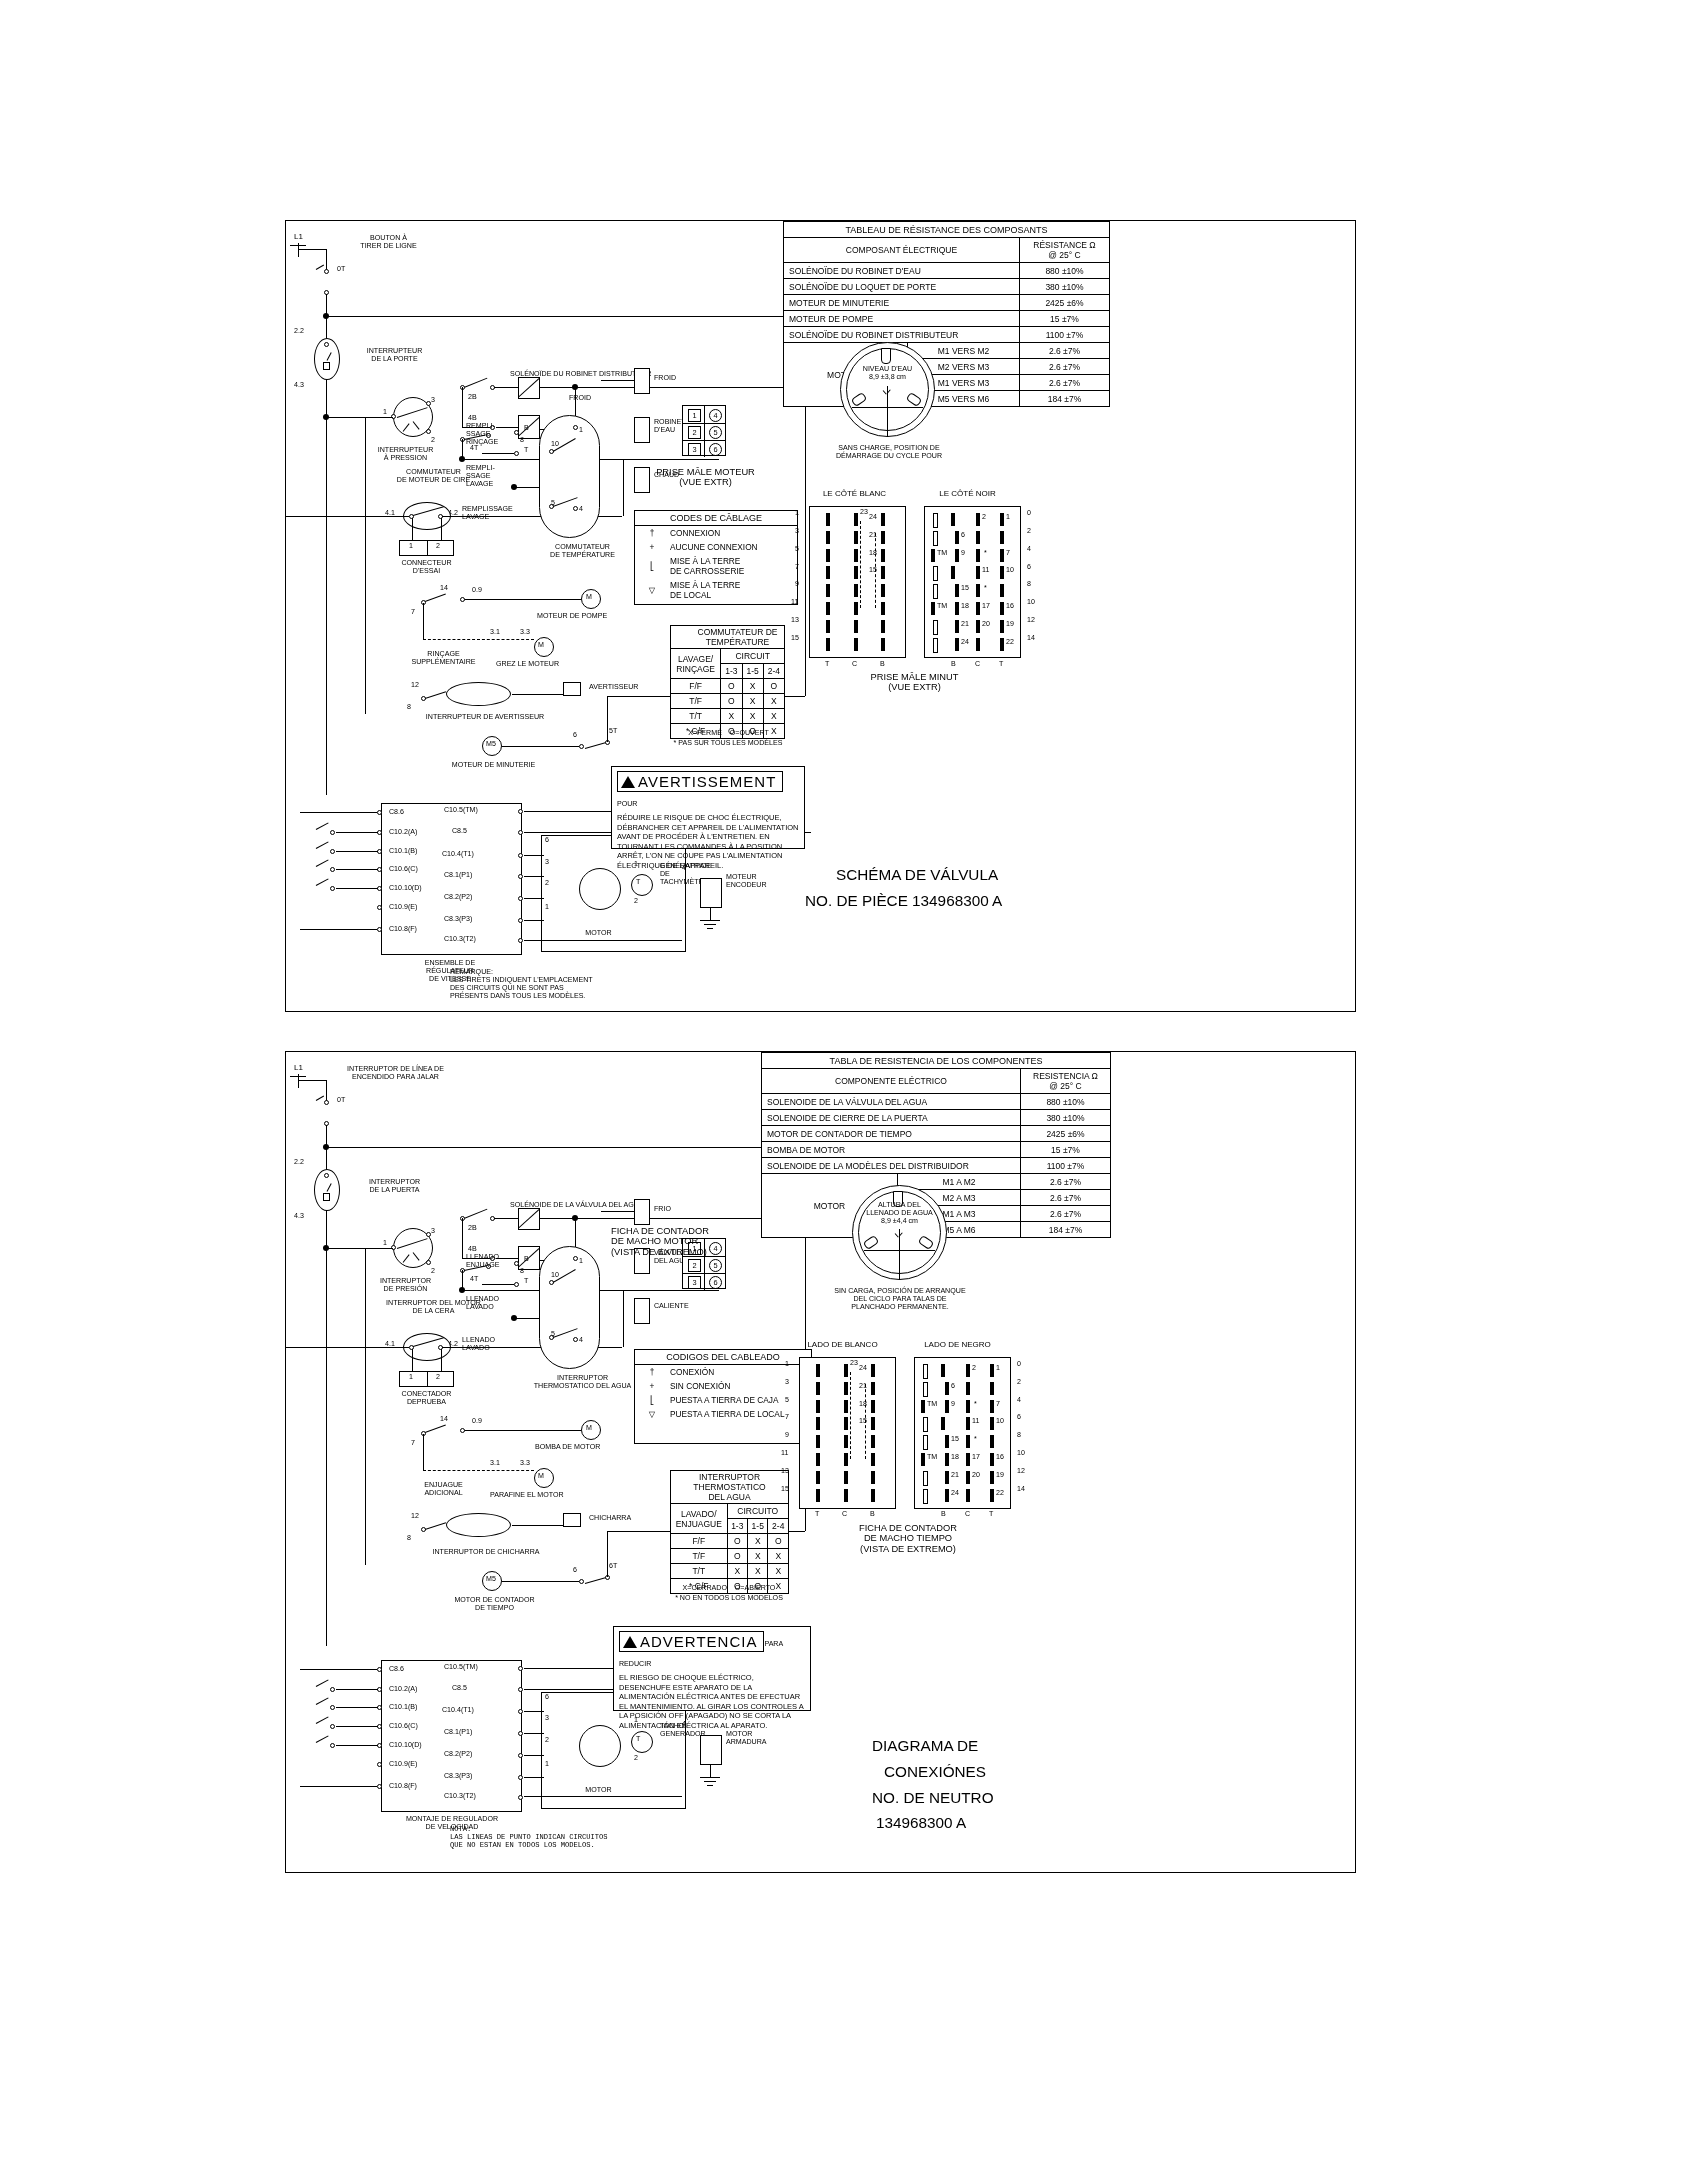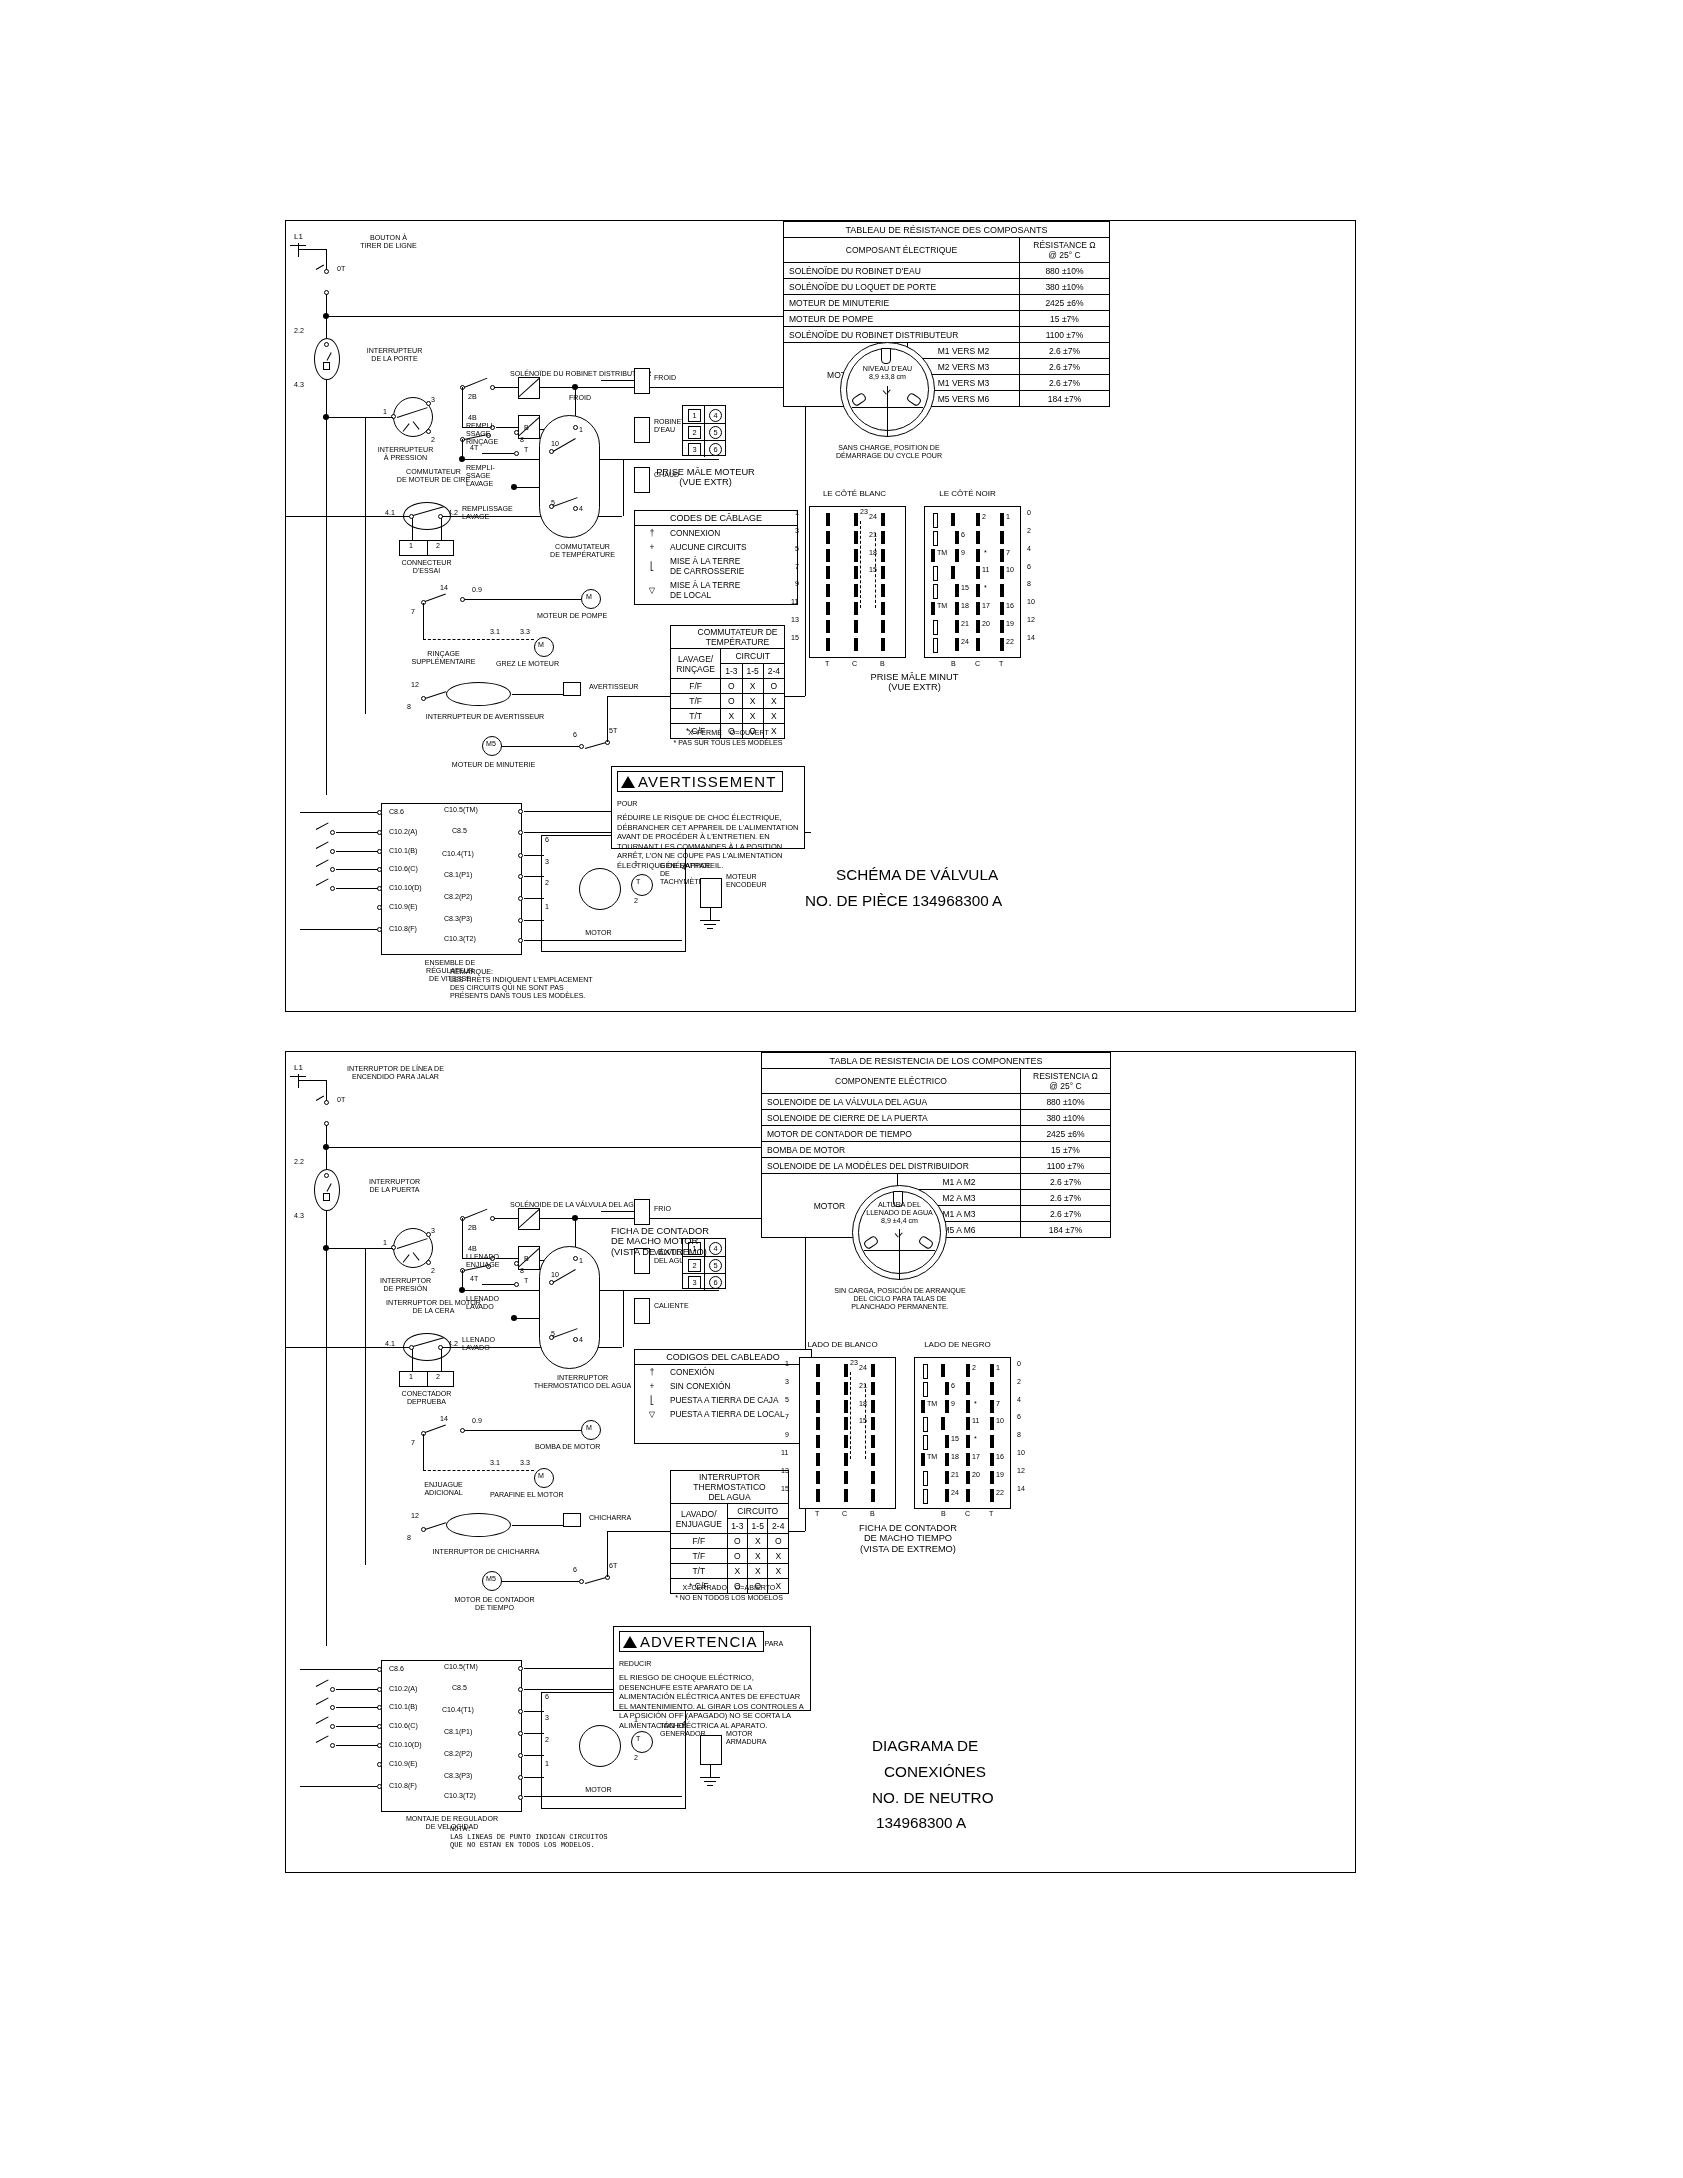--- a/index.html
+++ b/index.html
@@ -443,21 +443,21 @@
 (VUE EXTR)</span>
 
   <div class="legend" style="left:348px;top:289px;width:164px;height:95px;">
     <div class="lhead">CODES DE CÂBLAGE</div>
     <div class="lrow">
           <span class="sym">†</span>
           <span>CONNEXION</span>
         </div>
     <div class="lrow">
           <span class="sym">+</span>
-          <span>AUCUNE CIRCUITS</span>
+          <span>AUCUNE CONNEXION</span>
         </div>
     <div class="lrow">
           <span class="sym">⎣</span>
           <span style="white-space:pre-line;">MISE À LA TERRE
 DE CARROSSERIE</span>
         </div>
     <div class="lrow">
           <span class="sym">▽</span>
           <span style="white-space:pre-line;">MISE À LA TERRE
 DE LOCAL</span>

